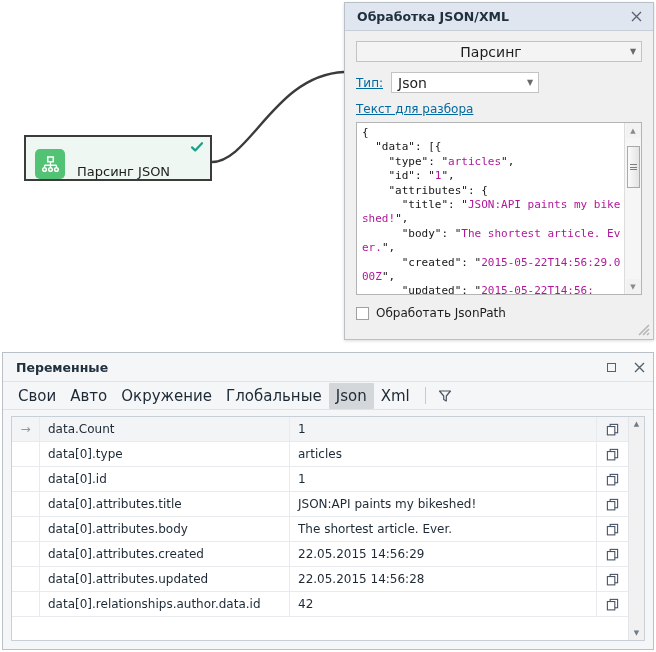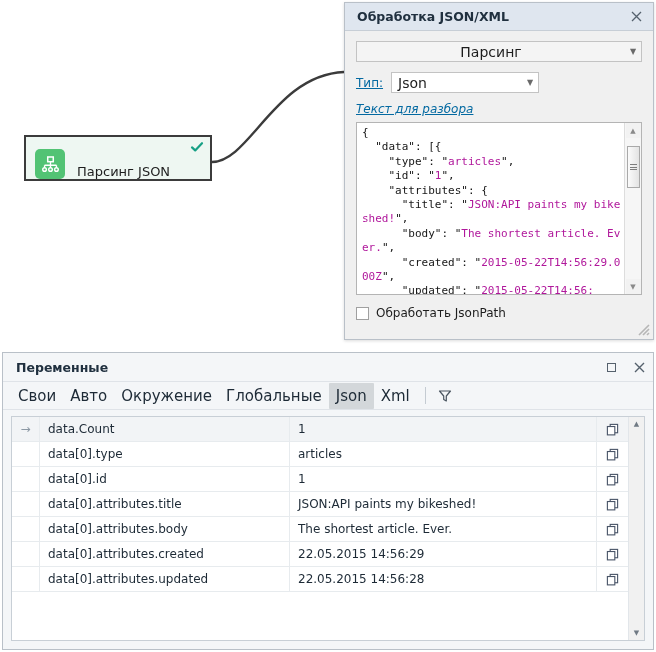--- a/index.html
+++ b/index.html
@@ -54,21 +54,21 @@
     width:16px;display:flex;align-items:center;justify-content:center;
     color:#6a6a6a;font-size:8px;
   }
 
   .field-row{display:flex;align-items:center;margin-top:10px;}
   .lnk{
     color:#0369a1;text-decoration:underline;font-size:12px;cursor:pointer;white-space:nowrap;
   }
   .combo.tip{width:148px;margin-left:8px;background:#ffffff;}
 
-  .sublabel{margin-top:9px;font-style:italic;}
+  .sublabel{margin-top:9px;}
 
   
   .json-box{
     margin-top:6px;height:173px;background:#ffffff;border:1px solid #b4b4b4;
     box-sizing:border-box;position:relative;overflow:hidden;display:flex;
   }
   .json-text{
     flex:1;padding:3px 3px 0 5px;box-sizing:border-box;overflow:hidden;
     font-family:"DejaVu Sans Mono","Liberation Mono",monospace;
     font-size:11px;line-height:14.4px;white-space:pre-wrap;word-break:break-all;
@@ -372,20 +372,32 @@
             <div class="cell c-name">data[0].attributes.updated</div>
             <div class="cell c-val">22.05.2015 14:56:28</div>
             <div class="cell c-copy">
               <svg width="13" height="13" viewBox="0 0 14 14">
                 <rect x="4.5" y="1.5" width="8" height="9" fill="#fff" stroke="#4a5568" stroke-width="1.2"></rect>
                 <rect x="1.5" y="3.8" width="8" height="9" fill="#fff" stroke="#4a5568" stroke-width="1.2"></rect>
               </svg>
             </div>
             <div class="cell c-sb"></div>
           </div>
+          <div class="row">
+            <div class="cell c-mark"></div>
+            <div class="cell c-name">data[0].relationships.author.data.id</div>
+            <div class="cell c-val">42</div>
+            <div class="cell c-copy">
+              <svg width="13" height="13" viewBox="0 0 14 14">
+                <rect x="4.5" y="1.5" width="8" height="9" fill="#fff" stroke="#4a5568" stroke-width="1.2"></rect>
+                <rect x="1.5" y="3.8" width="8" height="9" fill="#fff" stroke="#4a5568" stroke-width="1.2"></rect>
+              </svg>
+            </div>
+            <div class="cell c-sb"></div>
+          </div>
         </div>
       <div class="gscroll">
         <div class="gsc-btn">▲</div>
         <div class="gsc-track"></div>
         <div class="gsc-btn">▼</div>
       </div>
     </div>
   </div>
 </div>
 

